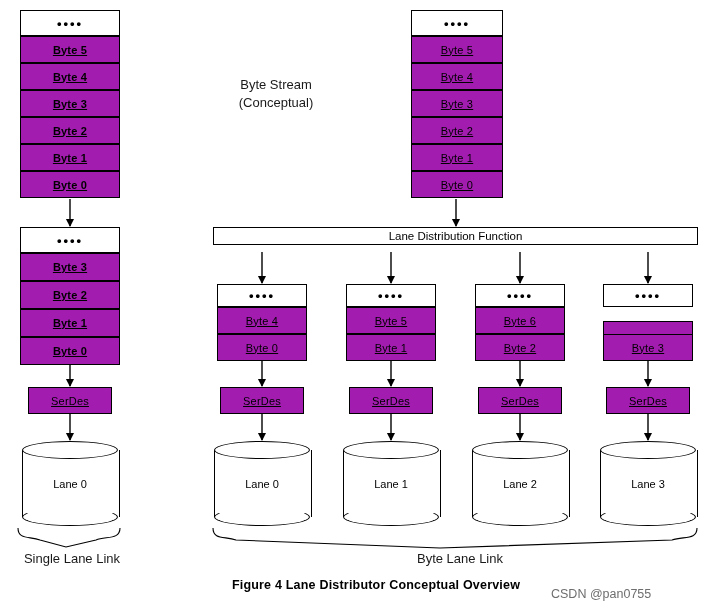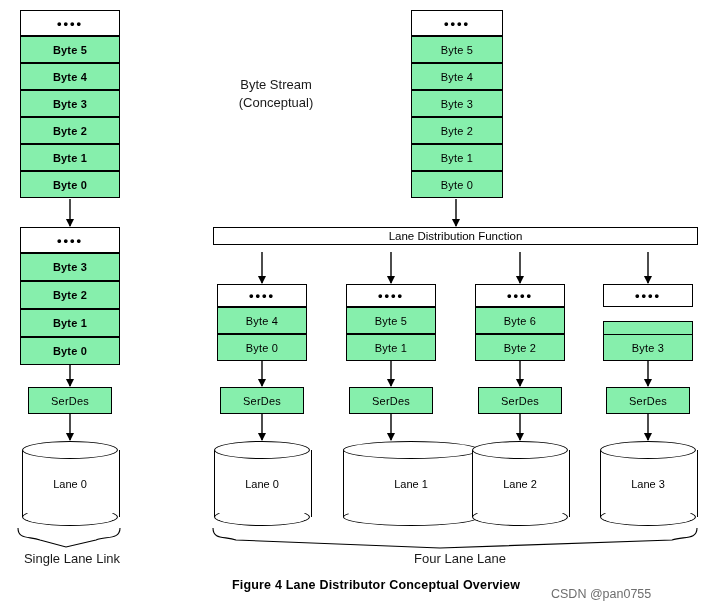--- a/index.html
+++ b/index.html
@@ -11,25 +11,26 @@
     position:relative;
     overflow:hidden;
   }
   .canvas{position:absolute;left:0;top:0;width:724px;height:605px;}
 
   
   .abs{position:absolute;box-sizing:border-box;}
 
   .cell{
     border:1px solid #000;
-    background:#86efac;
+    background:#a21caf;
     font-size:11px;
     font-weight:bold;
     display:flex;align-items:center;justify-content:center;
     letter-spacing:0.2px;
+    text-decoration:underline;
   }
   .cell.plain{font-weight:normal;}
   .dots{
     border:1px solid #000;background:#fff;
     display:flex;align-items:center;justify-content:center;
     font-size:13px;font-weight:bold;letter-spacing:2px;
     line-height:1;
   }
   .ldf{
     border:1px solid #000;background:#fff;
@@ -160,21 +161,21 @@
     <div class="body"></div>
     <div class="bottom"></div>
     <div class="top"></div>
     <div class="txt">Lane 0</div>
   </div>
 
   <div class="abs dots" style="left:346px;top:284px;width:90px;height:23px;">••••</div>
   <div class="abs cell plain" style="left:346px;top:307px;width:90px;height:27px;">Byte 5</div>
   <div class="abs cell plain" style="left:346px;top:334px;width:90px;height:27px;">Byte 1</div>
   <div class="abs cell plain" style="left:349px;top:387px;width:84px;height:27px;">SerDes</div>
-  <div class="cyl" style="left:343px;top:441px;width:96px;height:85px;padding-left:40px;">
+  <div class="cyl" style="left:343px;top:441px;width:96px;height:85px;">
     <div class="body"></div>
     <div class="bottom"></div>
     <div class="top"></div>
     <div class="txt">Lane 1</div>
   </div>
 
   <div class="abs dots" style="left:475px;top:284px;width:90px;height:23px;">••••</div>
   <div class="abs cell plain" style="left:475px;top:307px;width:90px;height:27px;text-align:right;">Byte 6</div>
   <div class="abs cell plain" style="left:475px;top:334px;width:90px;height:27px;">Byte 2</div>
   <div class="abs cell plain" style="left:478px;top:387px;width:84px;height:27px;">SerDes</div>
@@ -189,18 +190,18 @@
   <div class="abs cell plain" style="left:603px;top:307px;width:90px;height:39px;margin-top:14px;">Byte 7</div>
   <div class="abs cell plain" style="left:603px;top:334px;width:90px;height:27px;">Byte 3</div>
   <div class="abs cell plain" style="left:606px;top:387px;width:84px;height:27px;">SerDes</div>
   <div class="cyl" style="left:600px;top:441px;width:96px;height:85px;">
     <div class="body"></div>
     <div class="bottom"></div>
     <div class="top"></div>
     <div class="txt">Lane 3</div>
   </div>
 
-  <div class="abs label" style="left:380px;top:550px;width:160px;">Four Lane Lane</div>
+  <div class="abs label" style="left:380px;top:550px;width:160px;">Byte Lane Link</div>
 
   <div class="abs caption" style="left:0px;top:578px;width:724px;text-align:center;">Figure 4 Lane Distributor Conceptual Overview</div>
   <div class="abs watermark" style="left:551px;top:579px;width:170px;">CSDN @pan0755</div>
 
 </div>
 
 </body></html>

